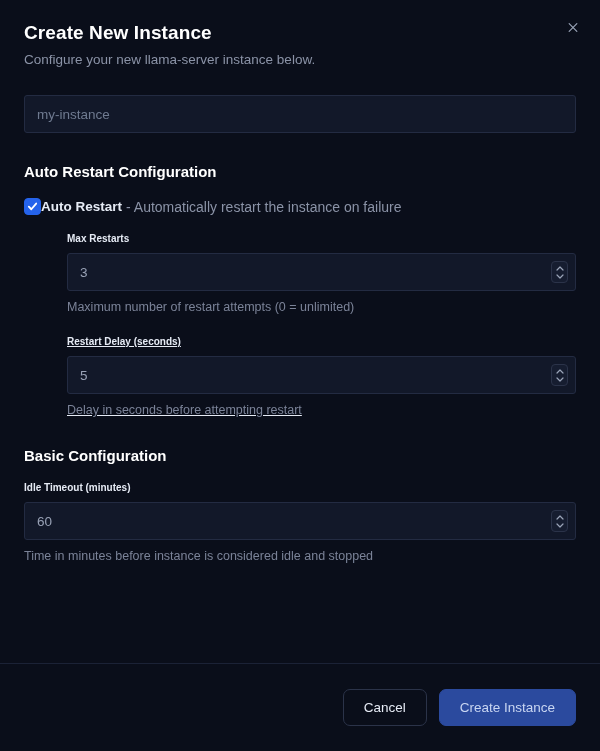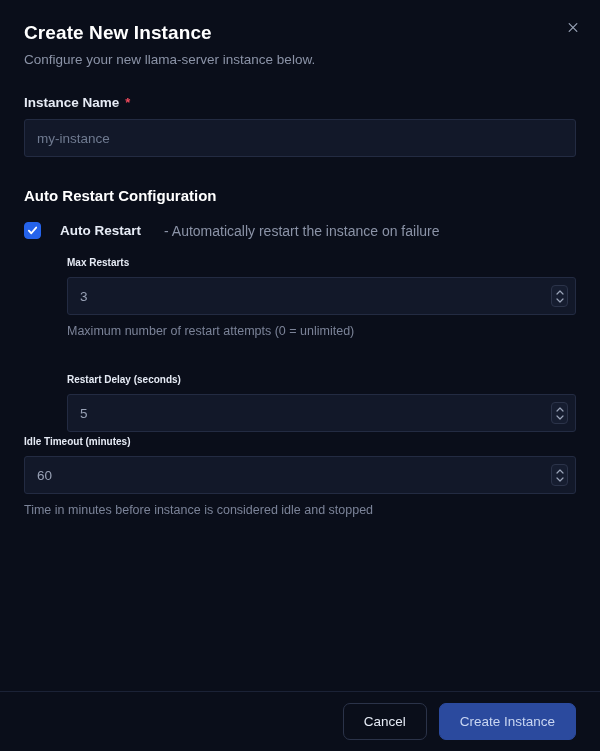--- a/index.html
+++ b/index.html
@@ -89,21 +89,21 @@
   }
   .section-title {
     font-size: 15px;
     font-weight: bold;
     color: #ffffff;
     margin: 30px 0 18px 0;
   }
   .checkbox-row {
     display: flex;
     align-items: center;
-    gap: 19px;
+    gap: 0;
     margin-bottom: 18px;
   }
   .checkbox {
     width: 17px;
     height: 17px;
     border-radius: 4px;
     background: #2563eb;
     border: 1px solid #2563eb;
     display: flex;
     align-items: center;
@@ -169,21 +169,21 @@
     height: 17px;
     border-radius: 4px;
     border: 1px solid #39415a;
     background: #121829;
     flex: 0 0 auto;
   }
   .cut-text { font-size: 13.5px; color: #cdd3e0; font-weight: bold; }
   .cut-text span { font-weight: normal; color: #8b93a7; }
   .footer {
     flex: 0 0 auto;
-    height: 60px;
+    height: 88px;
     border-top: 1px solid #1b2236;
     display: flex;
     align-items: center;
     justify-content: flex-end;
     gap: 12px;
     padding: 0 24px;
     background: #0a0e1a;
   }
   .btn {
     height: 37px;
@@ -215,24 +215,20 @@
       <svg width="13" height="13" viewBox="0 0 13 13" fill="none" stroke="currentColor" stroke-width="1.5" stroke-linecap="round">
         <line x1="1.5" y1="1.5" x2="11.5" y2="11.5"></line>
         <line x1="11.5" y1="1.5" x2="1.5" y2="11.5"></line>
       </svg>
     </button>
 
     <h1 class="title">Create New Instance</h1>
     <p class="subtitle">Configure your new llama-server instance below.</p>
 
     <div>
-      <div class="field-label">
-        <span>Instance Name</span>
-        <span class="req">*</span>
-      </div>
       <input class="text-input" type="text" value="" placeholder="my-instance" style="">
     </div>
 
     <h2 class="section-title">Auto Restart Configuration</h2>
 
     <div class="checkbox-row">
       <span class="checkbox">
         <svg width="11" height="11" viewBox="0 0 12 12" fill="none" stroke="#ffffff" stroke-width="2" stroke-linecap="round" stroke-linejoin="round">
           <polyline points="2,6.2 4.7,9 10,2.8"></polyline>
         </svg>
@@ -252,37 +248,39 @@
                 <polyline points="1,4 4,1 7,4"></polyline>
               </svg>
             <svg width="8" height="5" viewBox="0 0 8 5" fill="none" stroke="#9aa4b8" stroke-width="1.2" stroke-linecap="round" stroke-linejoin="round">
                 <polyline points="1,1 4,4 7,1"></polyline>
               </svg>
           </span>
         </div>
         <div class="hint">Maximum number of restart attempts (0 = unlimited)</div>
       </div>
 
-      <div class="sub-field" style="margin-top:36px;">
+      <div class="sub-field" style="margin-top:22px;text-decoration:underline;">
         <div class="sub-label">Restart Delay (seconds)</div>
         <div class="number-wrap">
           <input class="text-input" type="text" value="5" style="">
           <span class="stepper">
             <svg width="8" height="5" viewBox="0 0 8 5" fill="none" stroke="#9aa4b8" stroke-width="1.2" stroke-linecap="round" stroke-linejoin="round">
                 <polyline points="1,4 4,1 7,4"></polyline>
               </svg>
             <svg width="8" height="5" viewBox="0 0 8 5" fill="none" stroke="#9aa4b8" stroke-width="1.2" stroke-linecap="round" stroke-linejoin="round">
                 <polyline points="1,1 4,4 7,1"></polyline>
               </svg>
           </span>
         </div>
+        <div class="hint">Delay in seconds before attempting restart</div>
       </div>
 
     </div>
 
+    <h2 class="section-title">Basic Configuration</h2>
 
     <div class="group-basic">
       <div class="sub-label">Idle Timeout (minutes)</div>
       <div class="number-wrap">
         <input class="text-input" type="text" value="60" style="">
         <span class="stepper">
           <svg width="8" height="5" viewBox="0 0 8 5" fill="none" stroke="#9aa4b8" stroke-width="1.2" stroke-linecap="round" stroke-linejoin="round">
               <polyline points="1,4 4,1 7,4"></polyline>
             </svg>
           <svg width="8" height="5" viewBox="0 0 8 5" fill="none" stroke="#9aa4b8" stroke-width="1.2" stroke-linecap="round" stroke-linejoin="round">

